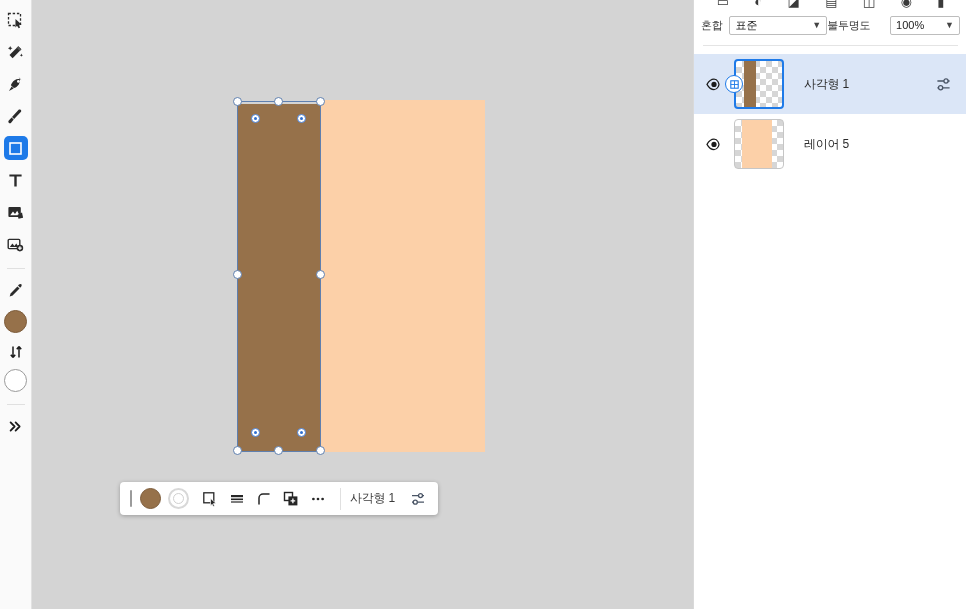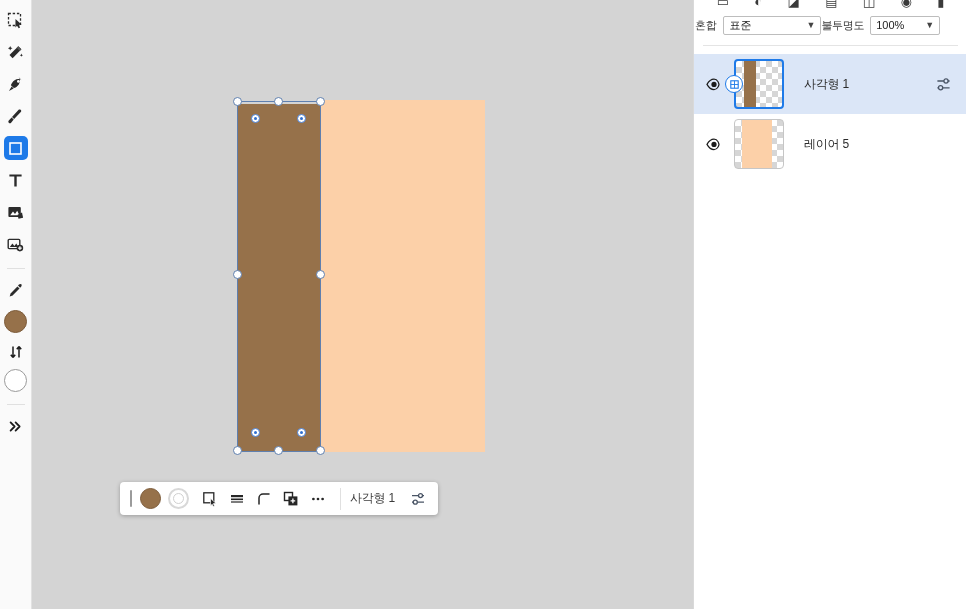--- a/index.html
+++ b/index.html
@@ -109,30 +109,30 @@
     position:absolute;left:693px;top:0;width:273px;height:609px;
     background:#ffffff;border-left:1px solid #d9d9d9;box-sizing:border-box;
   }
   #panel-icon-row{
     position:absolute;left:0;top:-8px;width:273px;height:18px;
     display:flex;align-items:center;justify-content:space-around;
     padding:0 10px;box-sizing:border-box;overflow:hidden;color:#3a3a3a;
   }
   #blend-row{
     position:absolute;left:0;top:12px;width:273px;height:26px;
-    display:flex;align-items:center;padding:0 1px;box-sizing:border-box;
+    display:flex;align-items:center;padding:0 7px;box-sizing:border-box;
   }
   .lbl{font-size:11px;color:#3a3a3a;letter-spacing:-.3px;white-space:nowrap;}
   .sel-box{
     height:19px;border:1px solid #bdbdbd;border-radius:2px;background:#fff;
     display:flex;align-items:center;justify-content:space-between;
     font-size:11px;color:#222;padding:0 5px;box-sizing:border-box;cursor:pointer;
   }
   #blend-select{width:98px;margin-left:7px;}
-  #opacity-select{width:70px;margin-left:6px;}
+  #opacity-select{width:70px;margin-left:20px;}
   .caret{font-size:9px;color:#444;margin-left:4px;line-height:1;}
   #panel-divider{position:absolute;left:9px;top:45px;width:255px;height:1px;background:#e4e4e4;}
 
   .layer-row{
     position:absolute;left:0;width:273px;height:60px;
     display:flex;align-items:center;box-sizing:border-box;cursor:pointer;
   }
   .layer-row.selected{background:#dbe6f7;}
   .eye{
     width:26px;margin-left:7px;display:flex;align-items:center;justify-content:center;

